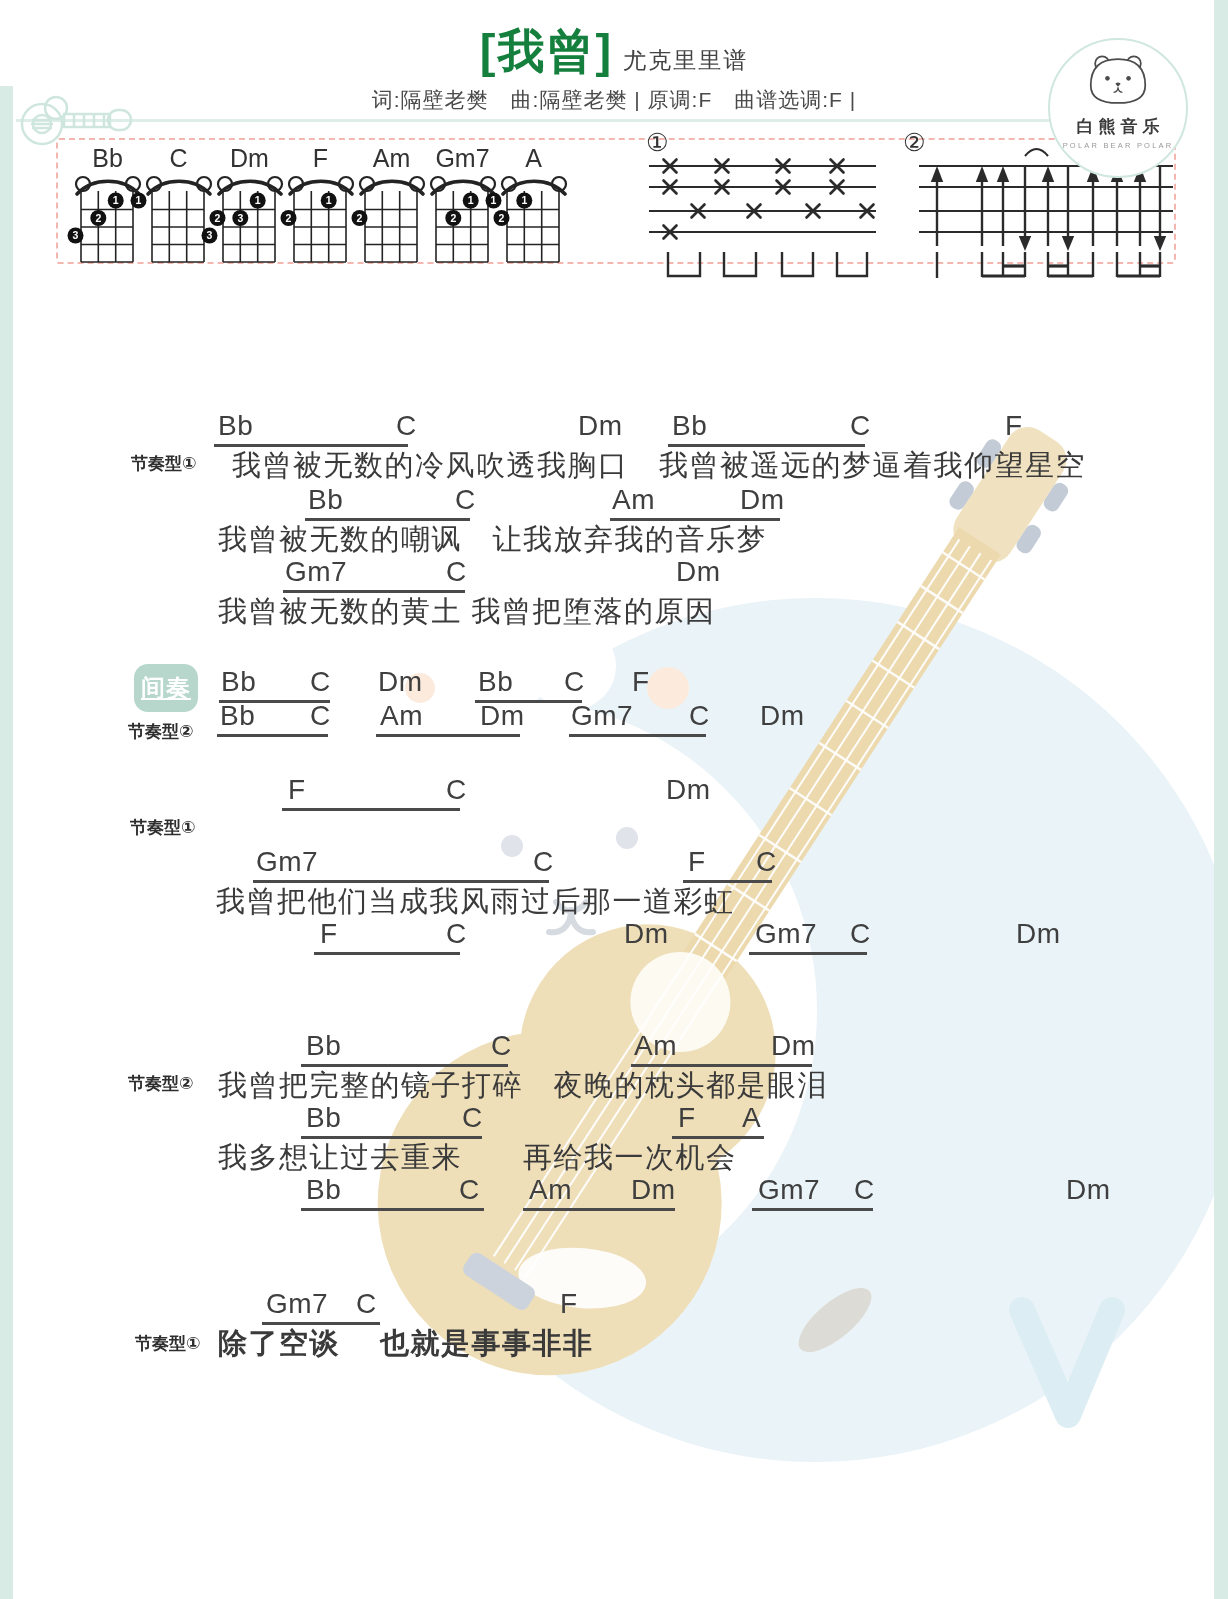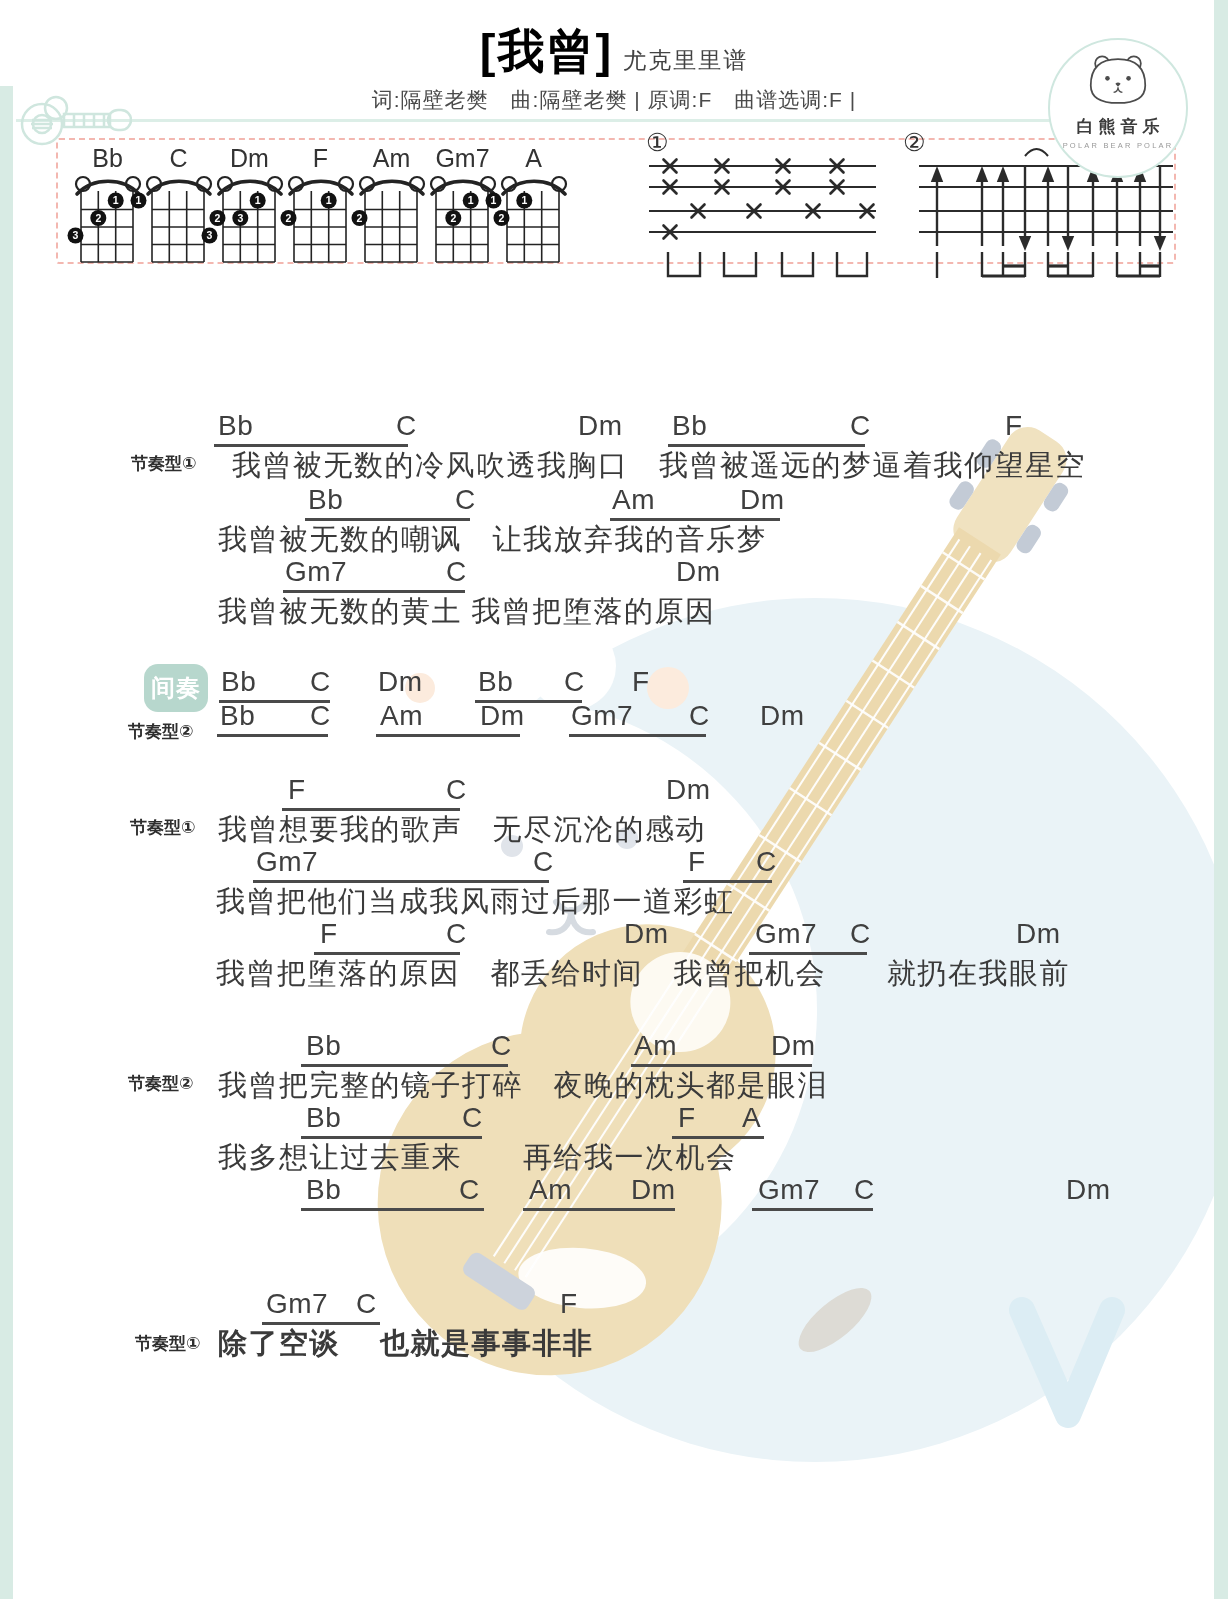--- a/index.html
+++ b/index.html
@@ -4,21 +4,21 @@
 <style>
   html,body{margin:0;padding:0;background:#ffffff;}
   #page{position:relative;width:1228px;height:1599px;background:#ffffff;overflow:hidden;
         font-family:"Liberation Sans","DejaVu Sans",sans-serif;color:#3a3a3a;}
   .bg-svg{position:absolute;left:0;top:0;}
   .edge-left{position:absolute;left:0;top:86px;width:13px;height:1513px;background:#d8ebe4;}
   .edge-right{position:absolute;right:0;top:0;width:14px;height:1599px;background:#d8ebe4;}
   .mint-line{position:absolute;left:16px;top:119px;width:1040px;height:3px;background:#dceee7;}
   .uke-icon{position:absolute;left:12px;top:84px;}
   .header-row{position:absolute;left:0;top:20px;width:100%;display:flex;justify-content:center;align-items:flex-end;gap:10px;}
-  .song-title{font-size:47px;font-weight:bold;color:#000000;letter-spacing:2px;}
+  .song-title{font-size:47px;font-weight:bold;color:#15803d;letter-spacing:2px;}
   .song-subtitle{font-size:23px;color:#434343;padding-bottom:7px;letter-spacing:2px;}
   .credits{position:absolute;left:0;top:86px;width:1228px;text-align:center;font-size:21px;color:#4a4a4a;letter-spacing:1px;}
   .dash-frame{position:absolute;left:56px;top:138px;width:1116px;height:122px;border:2px dashed #f3b7b0;border-radius:3px;}
   #chord-row{position:absolute;left:72px;top:144px;display:flex;}
   .chord-cell{width:71px;text-align:center;}
   .chord-cell .cname{font-size:25px;color:#333;height:28px;line-height:28px;}
   .pat-label{position:absolute;font-size:25px;color:#333;}
   #p1-svg{position:absolute;left:645px;top:140px;}
   #p2-svg{position:absolute;left:915px;top:140px;}
   .logo{position:absolute;left:1048px;top:38px;width:140px;height:140px;background:#fff;
@@ -359,21 +359,21 @@
       <span class="chord" style="left: 612px; top: 484px;">Am</span>
       <span class="chord" style="left: 740px; top: 484px;">Dm</span>
       <div class="underline" style="left: 305px; top: 518px; width: 165px;"></div>
       <div class="underline" style="left: 610px; top: 518px; width: 170px;"></div>
       <div class="lyric" style="left: 218px; top: 520px;">我曾被无数的嘲讽　让我放弃我的音乐梦</div>
       <span class="chord" style="left: 285px; top: 556px;">Gm7</span>
       <span class="chord" style="left: 446px; top: 556px;">C</span>
       <span class="chord" style="left: 676px; top: 556px;">Dm</span>
       <div class="underline" style="left: 283px; top: 590px; width: 182px;"></div>
       <div class="lyric" style="left: 218px; top: 592px;">我曾被无数的黄土 我曾把堕落的原因</div>
-      <div class="interlude-badge" style="left: 144px; top: 664px;">间奏</div>
+      <div class="interlude-badge" style="left: 134px; top: 664px; text-decoration: underline;">间奏</div>
       <span class="chord" style="left: 221px; top: 666px;">Bb</span>
       <span class="chord" style="left: 310px; top: 666px;">C</span>
       <span class="chord" style="left: 378px; top: 666px;">Dm</span>
       <span class="chord" style="left: 478px; top: 666px;">Bb</span>
       <span class="chord" style="left: 564px; top: 666px;">C</span>
       <span class="chord" style="left: 632px; top: 666px;">F</span>
       <div class="underline" style="left: 219px; top: 700px; width: 111px;"></div>
       <div class="underline" style="left: 475px; top: 700px; width: 107px;"></div>
       <span class="rhythm-label" style="left: 128px; top: 720px;">节奏型②</span>
       <span class="chord" style="left: 220px; top: 700px;">Bb</span>
@@ -384,37 +384,35 @@
       <span class="chord" style="left: 689px; top: 700px;">C</span>
       <span class="chord" style="left: 760px; top: 700px;">Dm</span>
       <div class="underline" style="left: 217px; top: 734px; width: 111px;"></div>
       <div class="underline" style="left: 376px; top: 734px; width: 144px;"></div>
       <div class="underline" style="left: 569px; top: 734px; width: 137px;"></div>
       <span class="rhythm-label" style="left: 130px; top: 816px;">节奏型①</span>
       <span class="chord" style="left: 288px; top: 774px;">F</span>
       <span class="chord" style="left: 446px; top: 774px;">C</span>
       <span class="chord" style="left: 666px; top: 774px;">Dm</span>
       <div class="underline" style="left: 282px; top: 808px; width: 178px;"></div>
-      <div class="lyric" style="left: 218px; top: 810px;">我曾想要我的歌声　无尽沉沦的感动</div>
       <span class="chord" style="left: 256px; top: 846px;">Gm7</span>
       <span class="chord" style="left: 533px; top: 846px;">C</span>
       <span class="chord" style="left: 688px; top: 846px;">F</span>
       <span class="chord" style="left: 756px; top: 846px;">C</span>
       <div class="underline" style="left: 253px; top: 880px; width: 296px;"></div>
       <div class="underline" style="left: 683px; top: 880px; width: 89px;"></div>
       <div class="lyric" style="left: 216px; top: 882px;">我曾把他们当成我风雨过后那一道彩虹</div>
       <span class="chord" style="left: 320px; top: 918px;">F</span>
       <span class="chord" style="left: 446px; top: 918px;">C</span>
       <span class="chord" style="left: 624px; top: 918px;">Dm</span>
       <span class="chord" style="left: 755px; top: 918px;">Gm7</span>
       <span class="chord" style="left: 850px; top: 918px;">C</span>
       <span class="chord" style="left: 1016px; top: 918px;">Dm</span>
       <div class="underline" style="left: 314px; top: 952px; width: 146px;"></div>
       <div class="underline" style="left: 749px; top: 952px; width: 118px;"></div>
-      <div class="lyric" style="left: 216px; top: 954px;">我曾把堕落的原因　都丢给时间　我曾把机会　　就扔在我眼前</div>
       <span class="rhythm-label" style="left: 128px; top: 1072px;">节奏型②</span>
       <span class="chord" style="left: 306px; top: 1030px;">Bb</span>
       <span class="chord" style="left: 491px; top: 1030px;">C</span>
       <span class="chord" style="left: 634px; top: 1030px;">Am</span>
       <span class="chord" style="left: 771px; top: 1030px;">Dm</span>
       <div class="underline" style="left: 301px; top: 1064px; width: 207px;"></div>
       <div class="underline" style="left: 631px; top: 1064px; width: 181px;"></div>
       <div class="lyric" style="left: 218px; top: 1066px;">我曾把完整的镜子打碎　夜晚的枕头都是眼泪</div>
       <span class="chord" style="left: 306px; top: 1102px;">Bb</span>
       <span class="chord" style="left: 462px; top: 1102px;">C</span>

